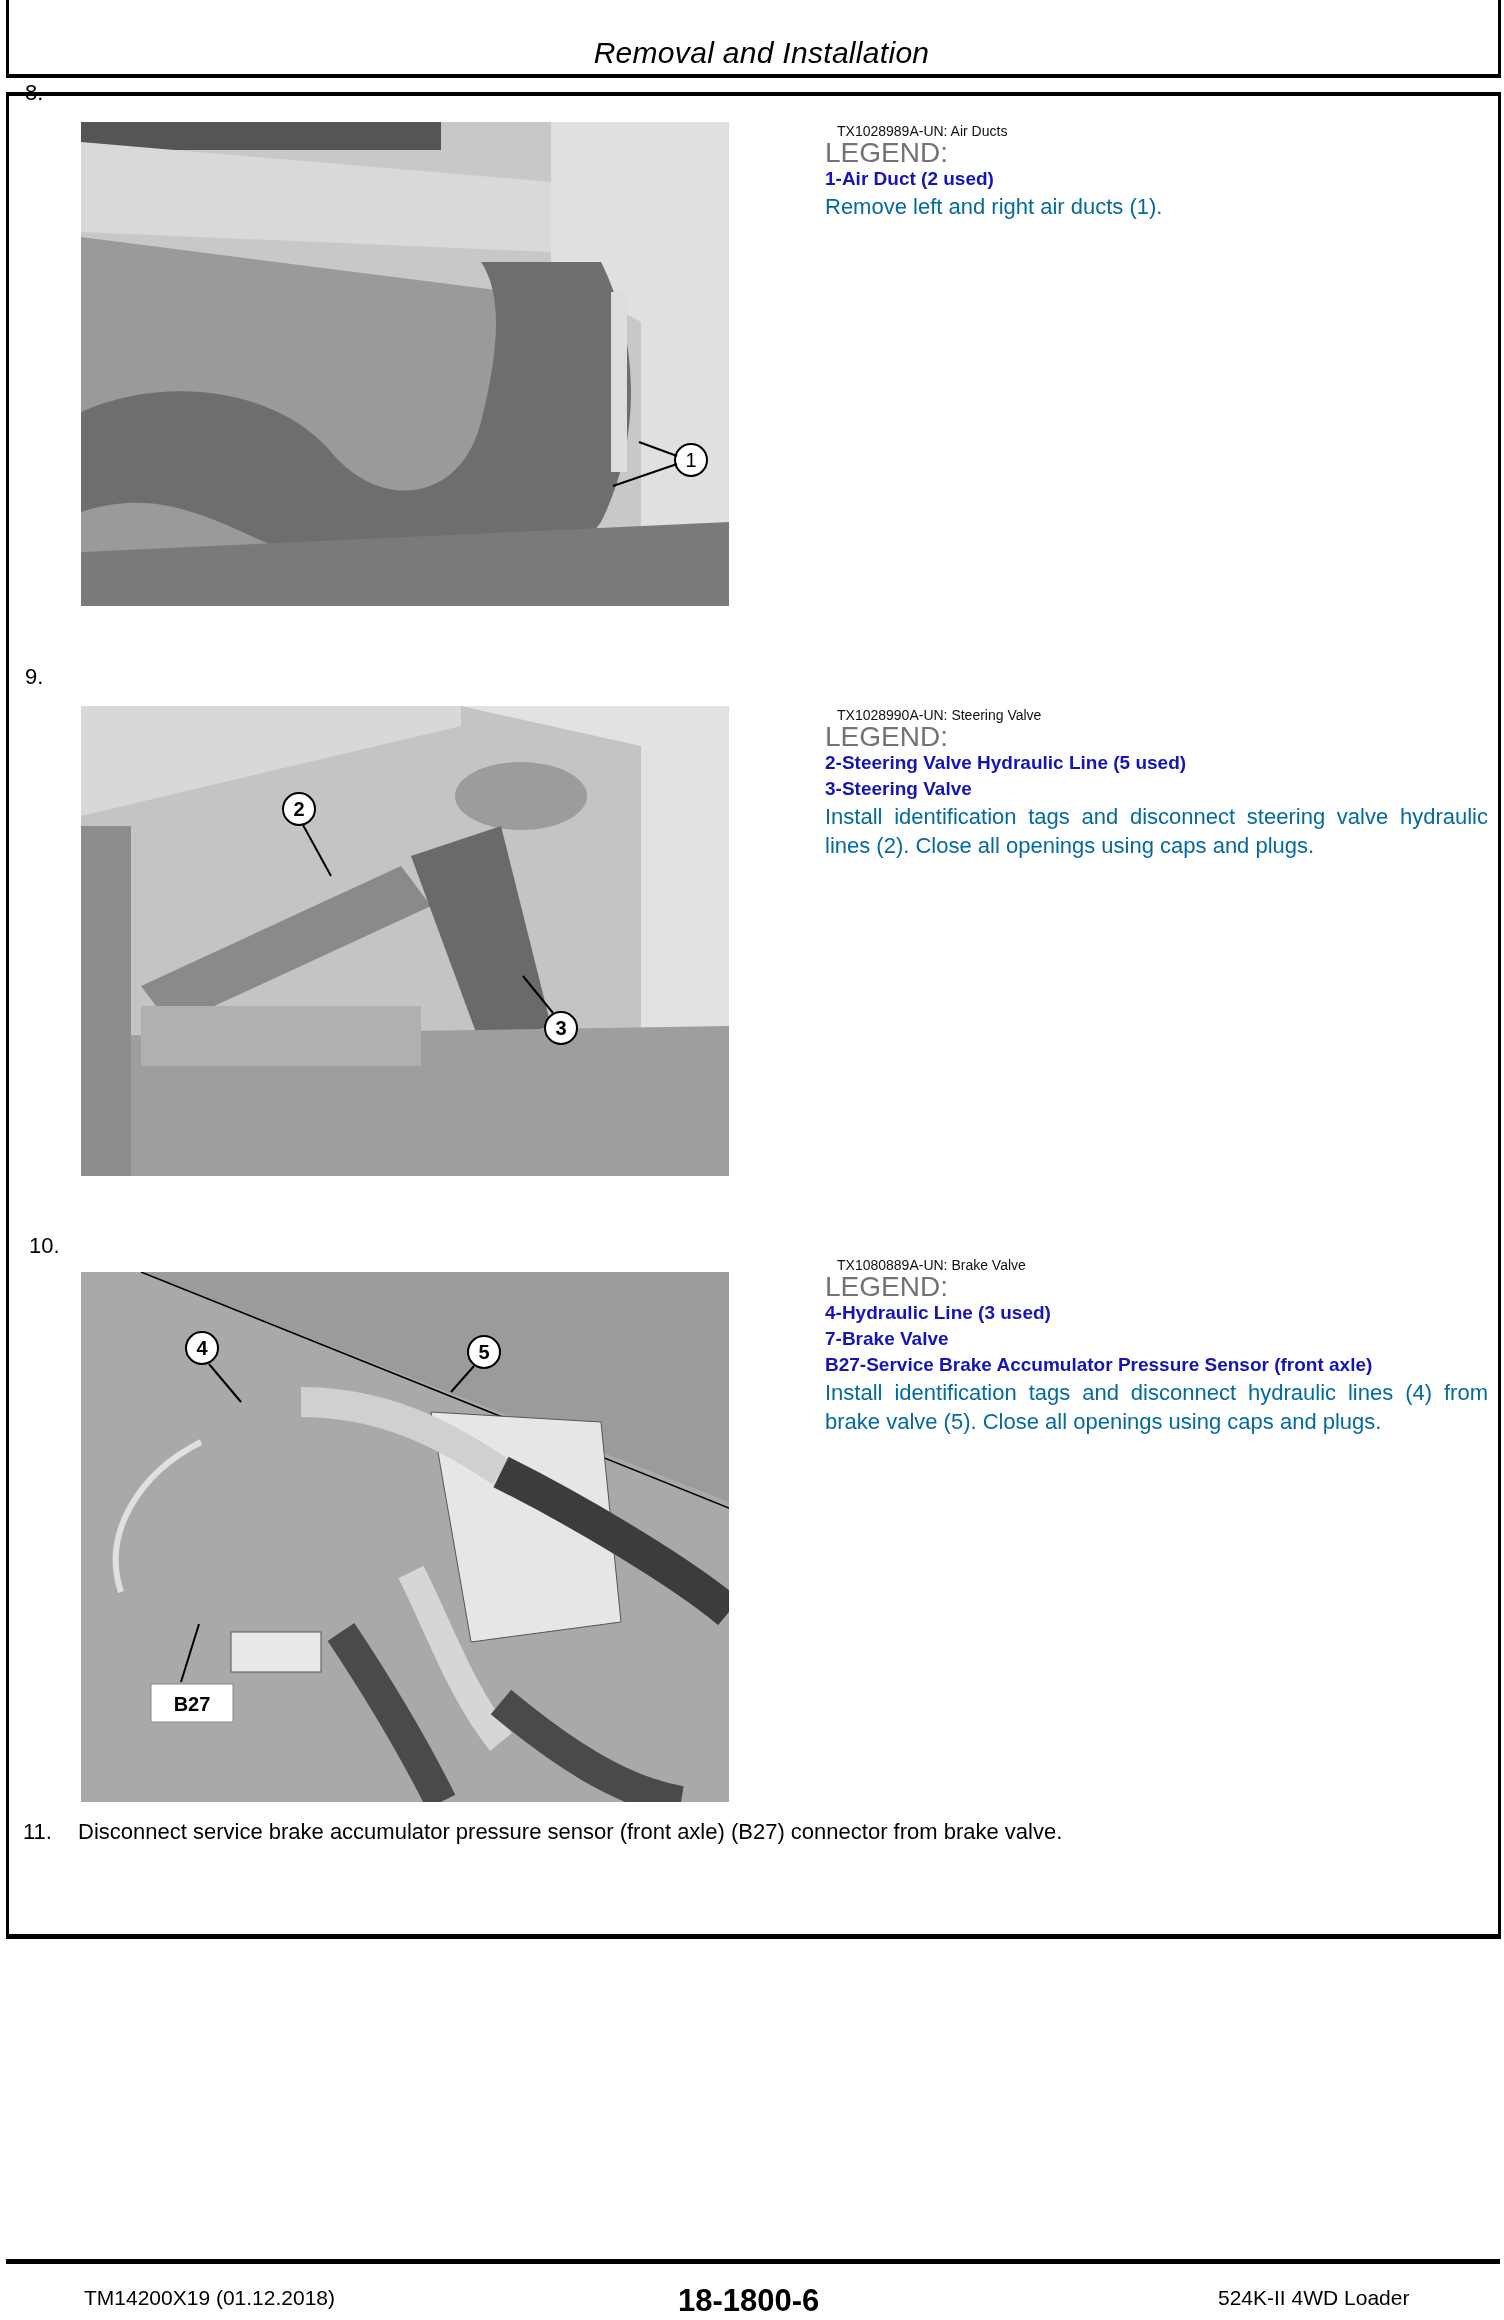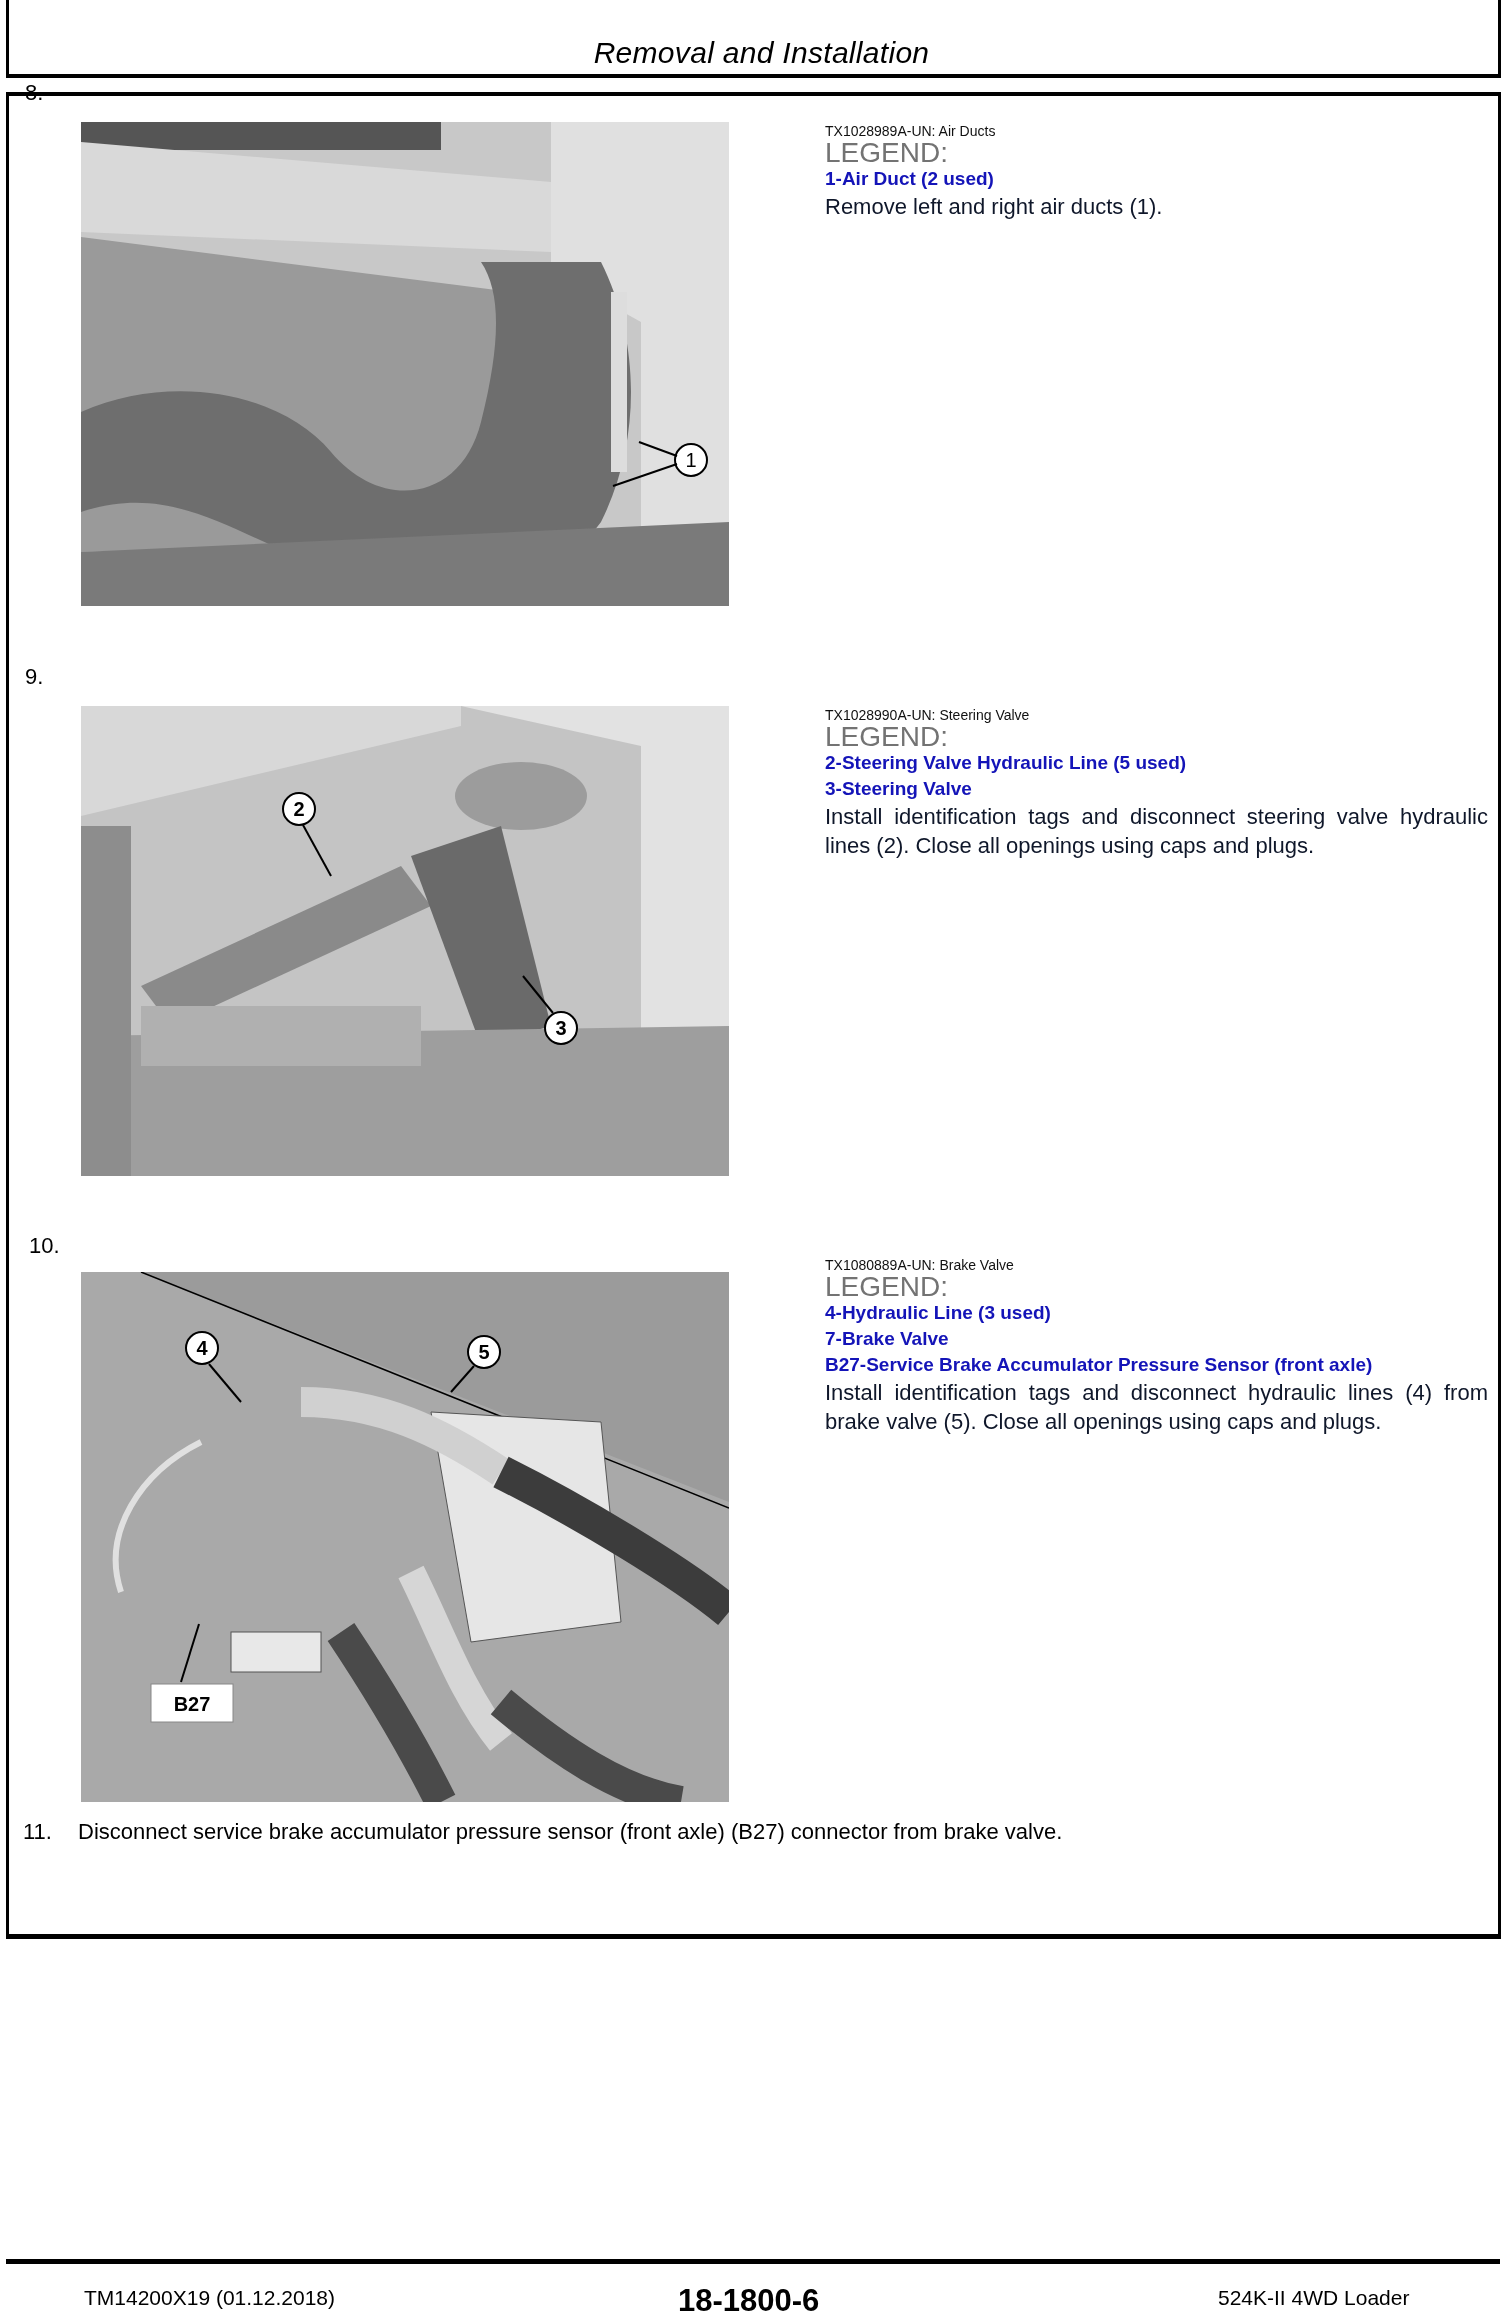--- a/index.html
+++ b/index.html
@@ -12,24 +12,24 @@
                   font-style: italic; font-size: 30px; letter-spacing: 0.3px; }
 
   .main-box { position: absolute; left: 6px; top: 92px; width: 1489px; height: 1838px;
               border: 3px solid #000; border-top-width: 4px; border-bottom-width: 5px; }
 
   .step-num { position: absolute; font-size: 22px; }
   .figure { position: absolute; left: 72px; width: 648px; overflow: hidden; background: #bdbdbd; }
   .figure svg { display: block; width: 100%; height: 100%; }
 
   .text-col { position: absolute; left: 816px; width: 663px; }
-  .caption { font-size: 14px; line-height: 18px; color: #111; }
+  .caption { font-size: 14px; line-height: 18px; color: #111; margin-left: 12px; }
   .legend-title { font-size: 28px; line-height: 26px; color: #737373; }
   .legend-item { font-size: 19px; line-height: 26px; font-weight: bold; color: #1414b8; }
-  .instruction { font-size: 22px; line-height: 29px; text-align: justify; color: #0f172a; }
+  .instruction { font-size: 22px; line-height: 29px; text-align: justify; color: #0369a1; }
 
   .step11 { position: absolute; left: 14px; top: 1722px; font-size: 22px; line-height: 28px; }
   .step11 .num { display: inline-block; width: 55px; }
 
   .footer-line { position: absolute; left: 6px; top: 2259px; width: 1494px; height: 5px; background: #000; }
   .footer-left { position: absolute; left: 84px; top: 2286px; font-size: 21px; }
   .footer-center { position: absolute; left: 678px; top: 2283px; font-size: 31px; font-weight: bold; }
   .footer-right { position: absolute; left: 1218px; top: 2286px; font-size: 21px; }
 </style>
 </head>

